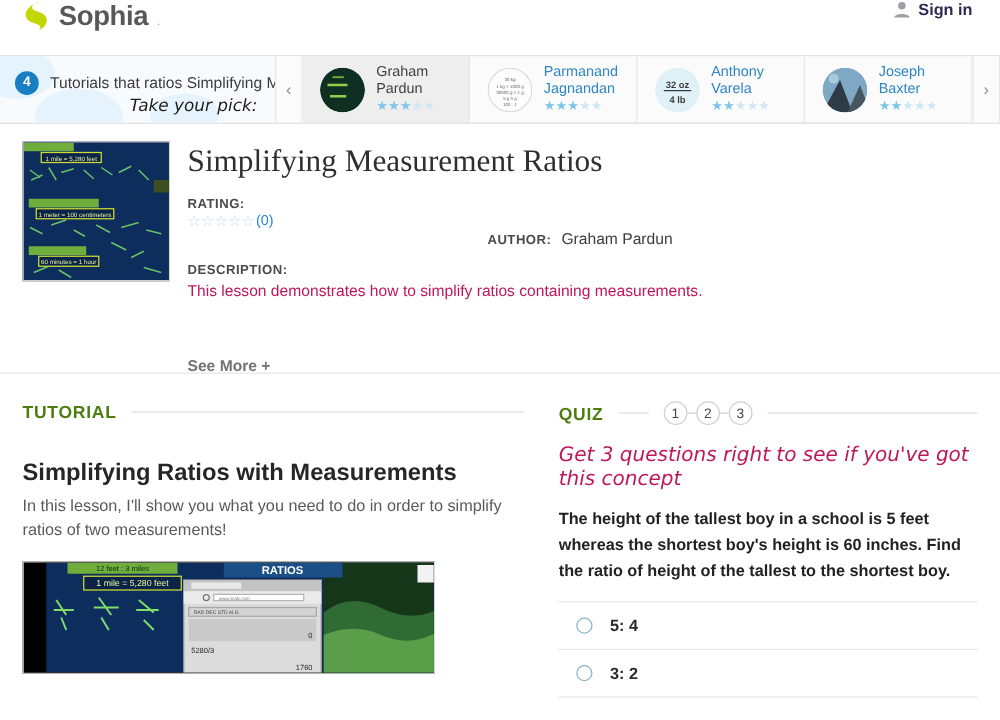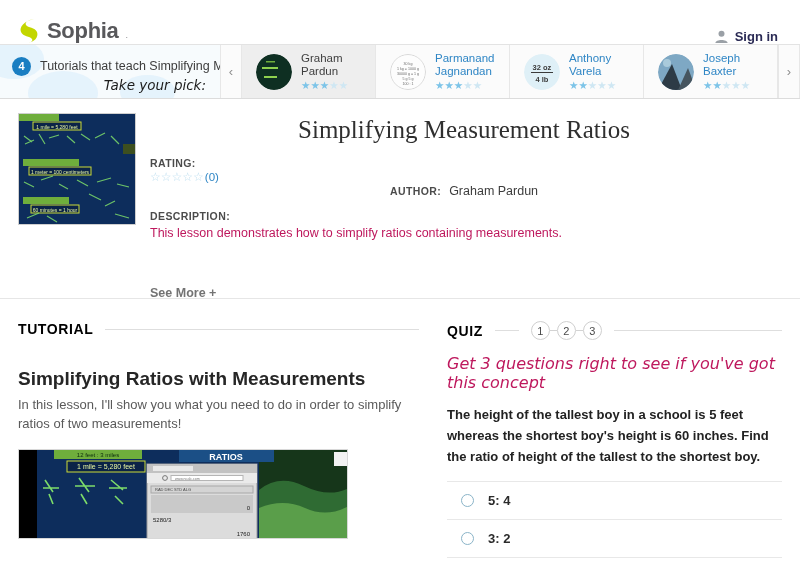--- a/index.html
+++ b/index.html
@@ -9,21 +9,21 @@
     background: #ffffff;
     font-family: "Liberation Sans", sans-serif;
     color: #444;
   }
 
   
   .site-header {
     height: 44px;
     background: #fff;
     display: flex;
-    align-items: flex-end;
+    align-items: flex-start;
     justify-content: space-between;
     padding: 0 22px 0 18px;
     position: relative;
   }
   .brand { display: flex; align-items: center; gap: 7px; }
   .brand-mark { width: 22px; height: 26px; display:block; }
   .brand-name {
     font-size: 22px;
     font-weight: bold;
     color: #58585b;
@@ -132,21 +132,20 @@
     background: #0b2a55;
     position: relative; overflow: hidden;
   }
   .detail-body { flex: 1 1 auto; min-width: 0; padding-top: 2px;}
   .lesson-title {
     font-family: "Liberation Serif", serif;
     font-size: 25px;
     color: #2f2f2f;
     font-weight: normal;
     line-height: 30px;
-    text-align: center;
   }
   .meta-label {
     font-size: 10.5px; font-weight: bold; color: #4b4b4b;
     letter-spacing: .4px; margin-top: 12px;
   }
   .rating-row { display:flex; align-items:center; gap:1px; margin-top: 1px; }
   .rating-stars { font-size: 12px; color: #bfdff0; letter-spacing: 0px;}
   .rating-count { font-size: 11.5px; color: #2f86c5; }
   .meta-inline { display:flex; gap:8px; align-items:baseline; margin-top: 0; justify-content: center;}
   .meta-inline .meta-label { margin-top: 0; }
@@ -171,21 +170,21 @@
     font-family: "Liberation Sans", sans-serif;
   }
 
   
   .lower { display: flex; padding: 22px 18px 0 18px; gap: 28px; }
   .col-tutorial { flex: 1 1 0; min-width: 0; }
   .col-quiz { flex: 0 0 335px; }
 
   .section-head { display: flex; align-items: center; gap: 12px; }
   .section-title {
-    font-size: 14px; font-weight: bold; color: #000000;
+    font-size: 14px; font-weight: bold; color: #4d7c0f;
     letter-spacing: .6px;
   }
   .rule { flex: 1 1 auto; height: 1px; background: #dedede; }
 
   .tut-heading {
     font-size: 19px; font-weight: bold; color: #262626;
     margin-top: 30px; line-height: 24px;
   }
   .tut-sub {
     font-size: 13px; color: #5a5a5a; margin-top: 4px; line-height: 19px;
@@ -250,21 +249,21 @@
 </div>
 
 <div class="carousel">
 
   <div class="carousel-intro">
     <div class="intro-bg-blob blob1"></div>
     <div class="intro-bg-blob blob2"></div>
     <div class="intro-bg-blob blob3"></div>
     <div class="intro-row">
       <div class="count-badge">4</div>
-      <div class="intro-text">Tutorials that teach Simplifying M</div>
+      <div class="intro-text">Tutorials that ratios Simplifying M</div>
     </div>
     <div class="intro-take">Take your pick:</div>
   </div>
 
   <div class="carousel-arrow">‹</div>
 
   <div class="carousel-track">
 
     <div class="tutor-card active">
       <div class="avatar">

